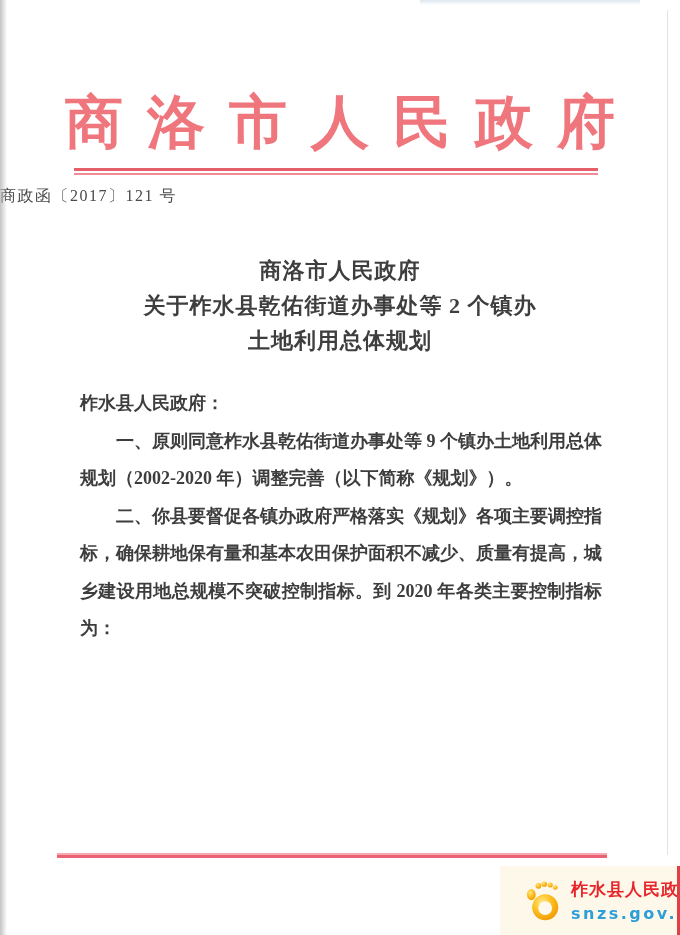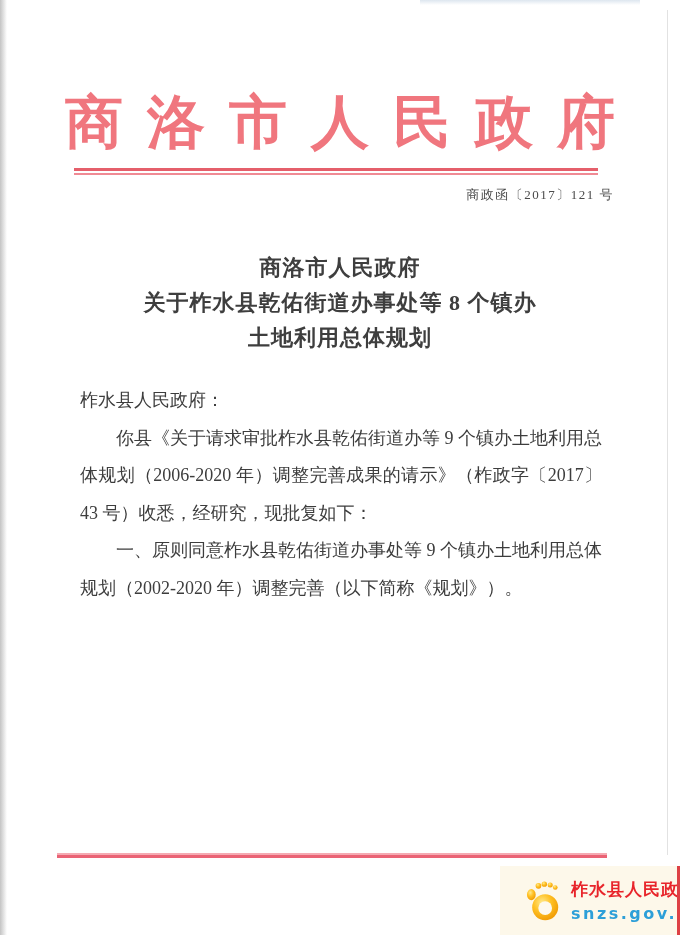--- a/index.html
+++ b/index.html
@@ -37,41 +37,41 @@
     white-space:nowrap;
   }
   .head-rule {
     width:524px; margin:14px 0 0 74px;
     height:2px;
     border-top:3px solid #e55f6b;
     border-bottom:2px solid #f08a94;
   }
   .doc-no {
     margin-top:11px;
-    text-align:right; padding-right:66px;
-    font-size:13px; letter-spacing:1.5px;
+    text-align:left; padding-right:66px;
+    font-size:16px; letter-spacing:1.5px;
     color:#4a4a4a;
   }
   
   .doc-title {
     margin-top:46px;
     text-align:center;
     font-size:22px; line-height:35px;
     font-weight:bold;
     color:#3e3e3e;
     letter-spacing:1px;
   }
   
   .body-text {
     margin:27px 78px 0 80px;
     font-size:18px; line-height:37.5px;
     text-align:justify;
     color:#3d3d3d;
   }
-  .body-text p { margin:0; }
+  .body-text p { margin:0;font-weight:bold; }
   .body-text p.indent { text-indent:2em; }
   
   .bottom-rule {
     position:absolute; left:57px; top:853px;
     width:550px; height:5px;
     background:linear-gradient(to bottom,#f5aab2 0%,#f5aab2 30%,#ea6375 30%,#ea6375 100%);
   }
   
   .site-badge {
     position:absolute; left:500px; top:866px;
@@ -111,28 +111,28 @@
   <div class="edge-top"></div>
 
   <div class="org-name">商洛市人民政府</div>
 
   <div class="head-rule"></div>
 
   <div class="doc-no">商政函〔2017〕121 号</div>
 
   <div class="doc-title">
     <div>商洛市人民政府</div>
-    <div>关于柞水县乾佑街道办事处等 8 个镇办</div>
+    <div>关于柞水县乾佑街道办事处等 2 个镇办</div>
     <div>土地利用总体规划</div>
   </div>
 
   <div class="body-text">
     <p>柞水县人民政府：</p>
-    <p class="indent">你县《关于请求审批柞水县乾佑街道办等 9 个镇办土地利用总体规划（2006-2020 年）调整完善成果的请示》（柞政字〔2017〕43 号）收悉，经研究，现批复如下：</p>
     <p class="indent">一、原则同意柞水县乾佑街道办事处等 9 个镇办土地利用总体规划（2002-2020 年）调整完善（以下简称《规划》）。</p>
+    <p class="indent">二、你县要督促各镇办政府严格落实《规划》各项主要调控指标，确保耕地保有量和基本农田保护面积不减少、质量有提高，城乡建设用地总规模不突破控制指标。到 2020 年各类主要控制指标为：</p>
   </div>
 
   <div class="bottom-rule"></div>
 
   <div class="site-badge">
     <span style="display:inline-block;line-height:0;">
       <svg width="37" height="47" viewBox="0 0 44 56">
         <defs>
           <radialGradient id="gold" cx="38%" cy="32%" r="75%">
             <stop offset="0%" stop-color="#ffe98c"></stop>

